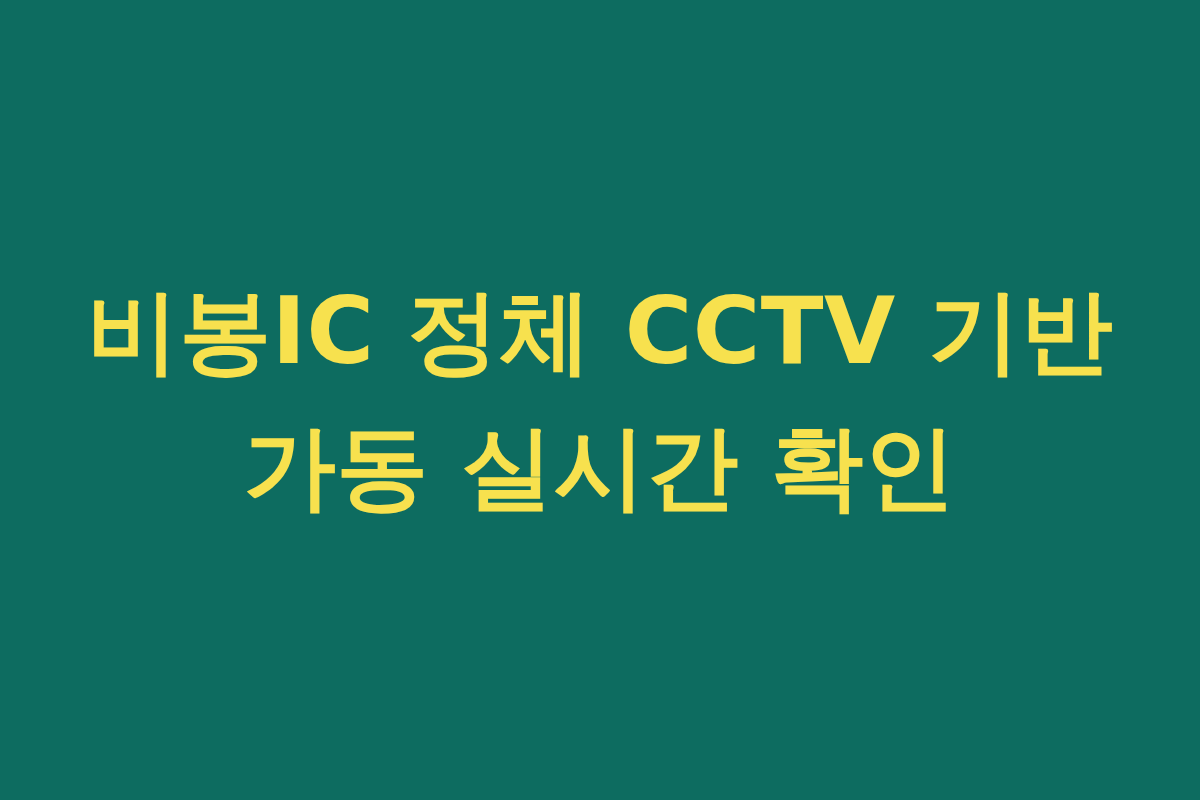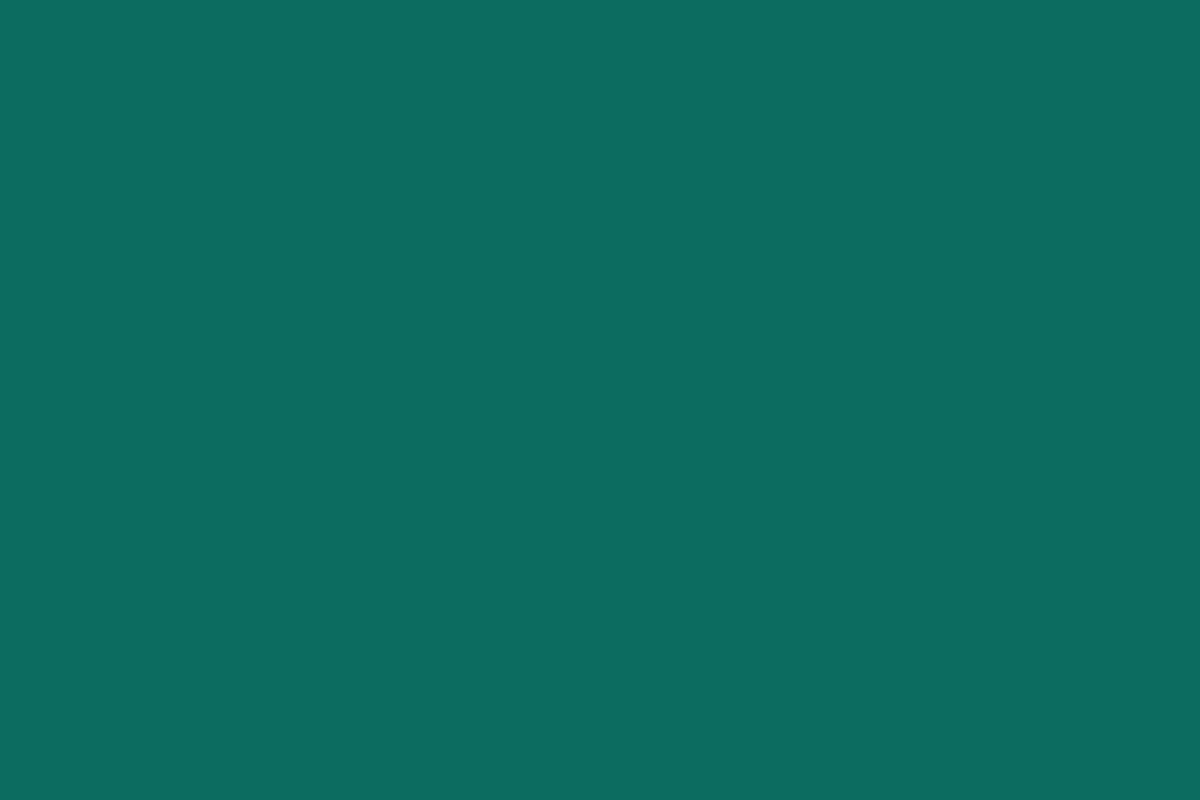--- a/index.html
+++ b/index.html
@@ -47,15 +47,17 @@
     display: block;
     white-space: nowrap;
   }
 </style>
 </head>
 <body>
 
 <div id="card" style="background: rgb(13, 108, 96);">
 
   <h1 id="headline" style="color: rgb(247, 225, 78);">
+    <span class="hl-line">비봉IC 정체 CCTV 기반</span>
+    <span class="hl-line">가동 실시간 확인</span>
   </h1>
 
 </div>
 
 </body></html>

